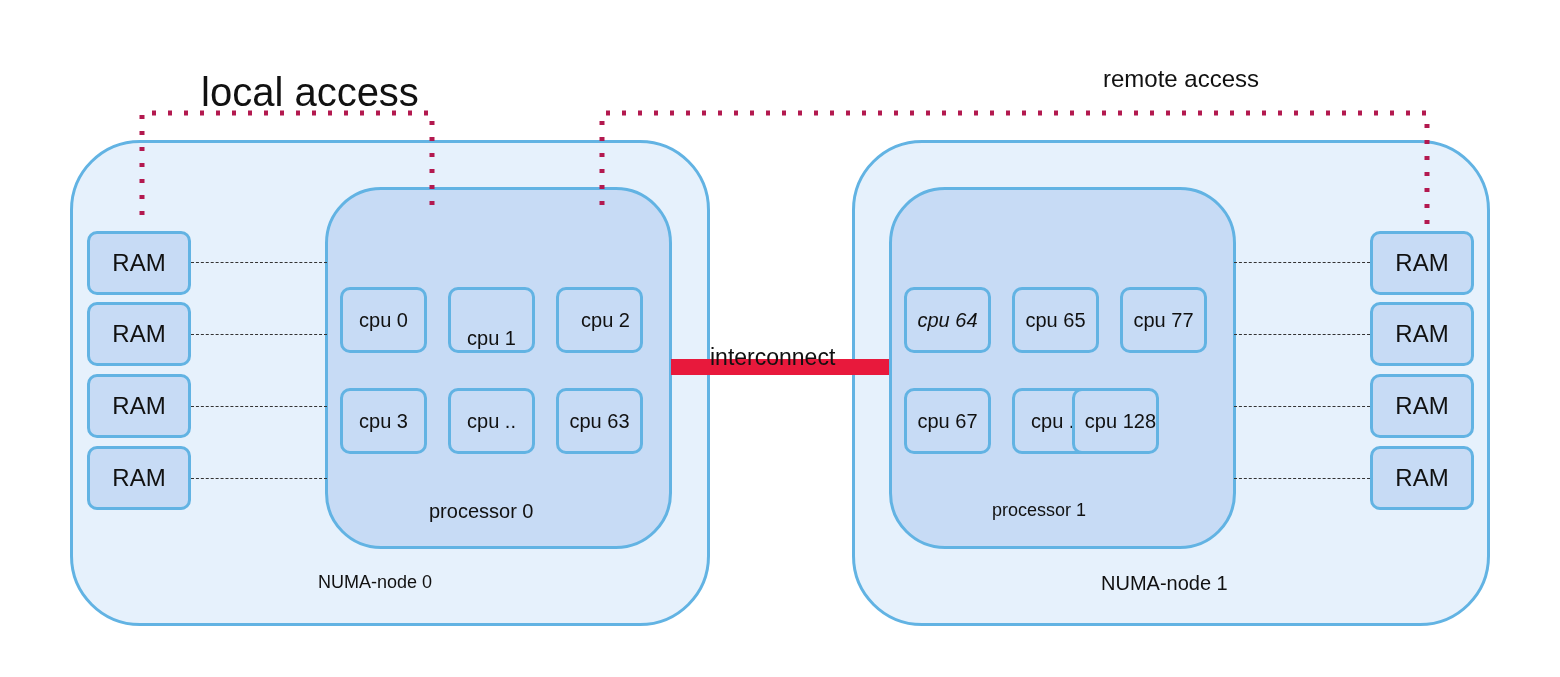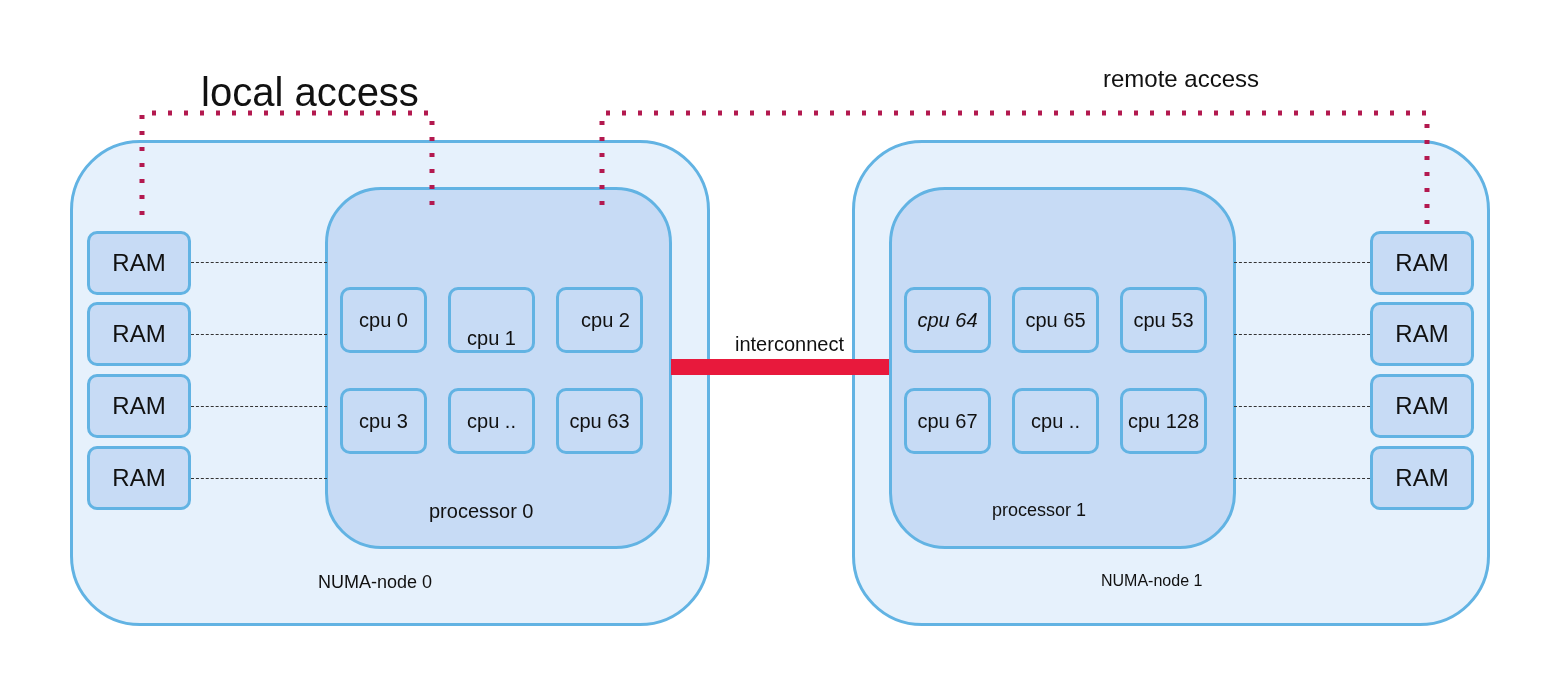--- a/index.html
+++ b/index.html
@@ -85,40 +85,40 @@
     <span>cpu 63</span>
   </div>
 
 <div class="box cpu" style="left:904px; top:287px;font-style:italic;">
     <span>cpu 64</span>
   </div>
 <div class="box cpu" style="left:1012px; top:287px;">
     <span>cpu 65</span>
   </div>
 <div class="box cpu" style="left:1120px; top:287px;">
-    <span>cpu 53</span>
+    <span>cpu 77</span>
   </div>
 <div class="box cpu" style="left:904px; top:388px;align-items:center;">
     <span>cpu 67</span>
   </div>
 <div class="box cpu" style="left:1012px; top:388px;">
     <span>cpu ..</span>
   </div>
-<div class="box cpu" style="left:1120px; top:388px;">
+<div class="box cpu" style="left:1072px; top:388px;justify-content:flex-end;">
     <span>cpu 128</span>
   </div>
 
 <div class="label" style="left:429px; top:500px; font-size:20px;">processor 0</div>
 <div class="label" style="left:992px; top:500px; font-size:18px;">processor 1</div>
 
 <div class="label" style="left:318px; top:572px; font-size:18px;">NUMA-node 0</div>
-<div class="label" style="left:1101px; top:572px; font-size:16px;">NUMA-node 1</div>
+<div class="label" style="left:1101px; top:572px; font-size:20px;">NUMA-node 1</div>
 
 <div class="abs" style="left:671px; top:359px; width:218px; height:16px; background:#e8193c;"></div>
-<div class="label" style="left:710px; top:333px; font-size:20px;margin-left:25px;">interconnect</div>
+<div class="label" style="left:710px; top:344px; font-size:23px;">interconnect</div>
 
 <div class="label" style="left:201px; top:70px; font-size:40px;">local access</div>
 <div class="label" style="left:1103px; top:65px; font-size:24px;">remote access</div>
 
 <svg class="overlay" width="1560" height="677">
   <path d="M142,215 L142,113 L432,113 L432,205" fill="none" stroke="#b3194f" stroke-width="5" stroke-dasharray="4,12" stroke-linecap="butt"></path>
   <path d="M602,205 L602,113 L1427,113 L1427,225" fill="none" stroke="#b3194f" stroke-width="5" stroke-dasharray="4,12" stroke-linecap="butt"></path>
 </svg>
 
 </body></html>

